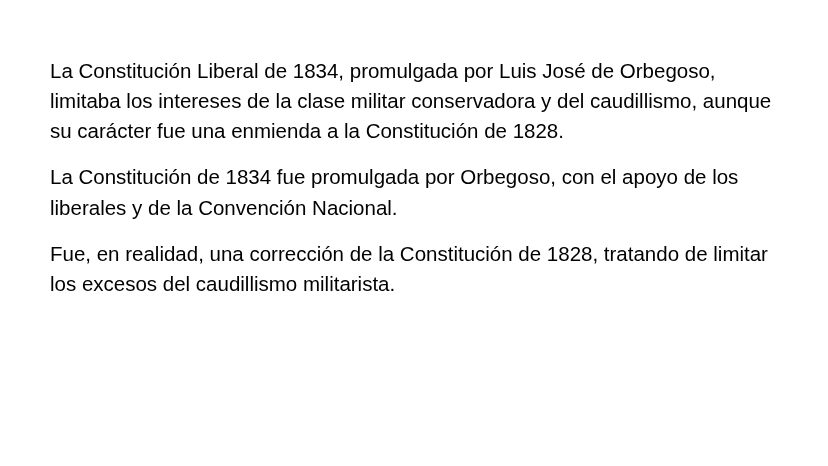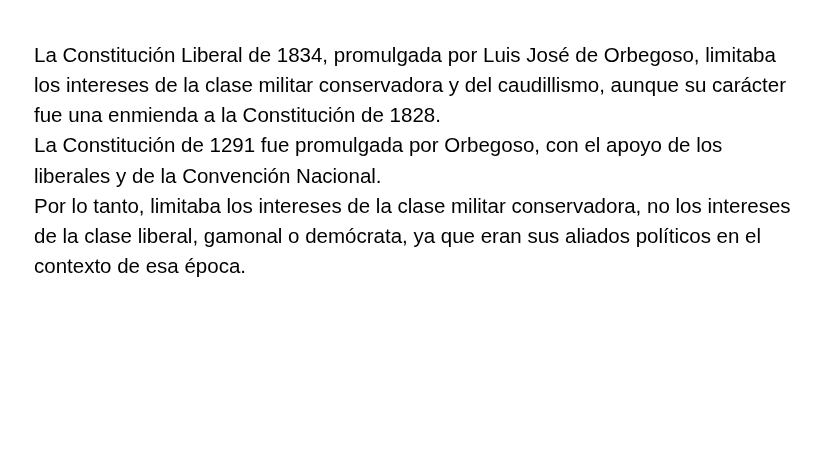--- a/index.html
+++ b/index.html
@@ -25,26 +25,26 @@
     position: absolute;
     left: 34px;
     top: 40px;
     width: 760px;
     font-size: 20.5px;
     line-height: 1.47;
     color: #000000;
     text-align: left;
   }
   .para {
-    margin: 0;
+    margin: 16px;
     padding: 0;
   }
 </style>
 </head>
 <body>
 
 <div class="slide">
   <div class="text-block">
     <p class="para">La Constitución Liberal de 1834, promulgada por Luis José de Orbegoso, limitaba los intereses de la clase militar conservadora y del caudillismo, aunque su carácter fue una enmienda a la Constitución de 1828.</p>
-    <p class="para">La Constitución de 1291 fue promulgada por Orbegoso, con el apoyo de los liberales y de la Convención Nacional.</p>
-    <p class="para">Por lo tanto, limitaba los intereses de la clase militar conservadora, no los intereses de la clase liberal, gamonal o demócrata, ya que eran sus aliados políticos en el contexto de esa época.</p>
+    <p class="para">La Constitución de 1834 fue promulgada por Orbegoso, con el apoyo de los liberales y de la Convención Nacional.</p>
+    <p class="para">Fue, en realidad, una corrección de la Constitución de 1828, tratando de limitar los excesos del caudillismo militarista.</p>
   </div>
 </div>
 
 </body></html>

